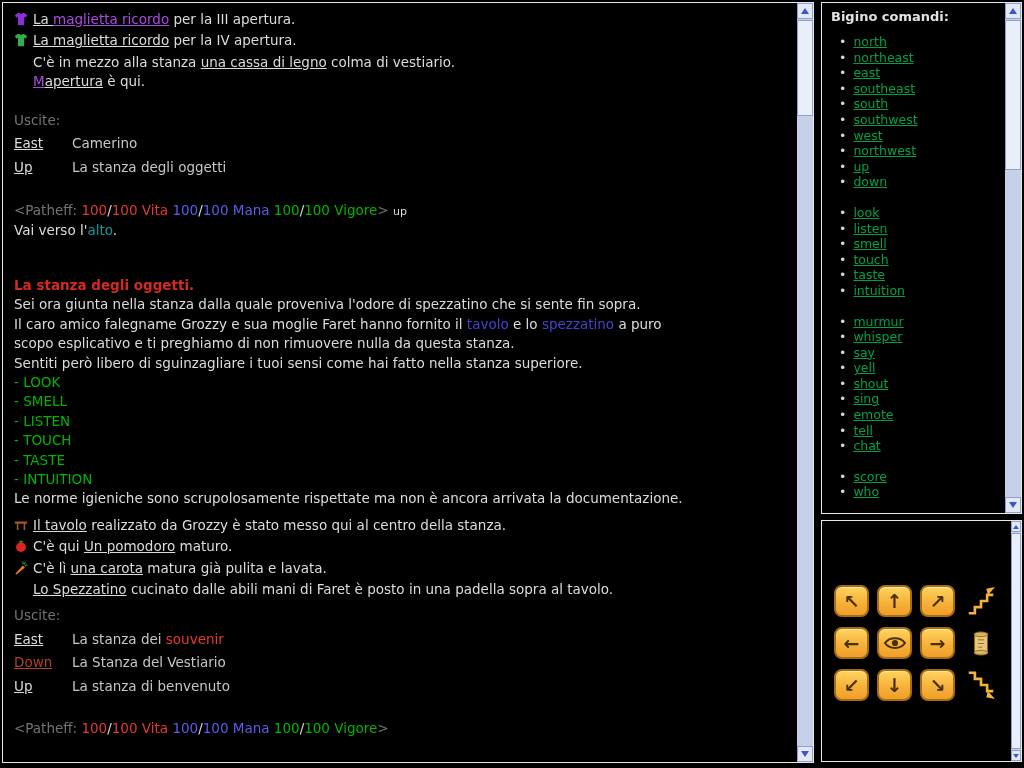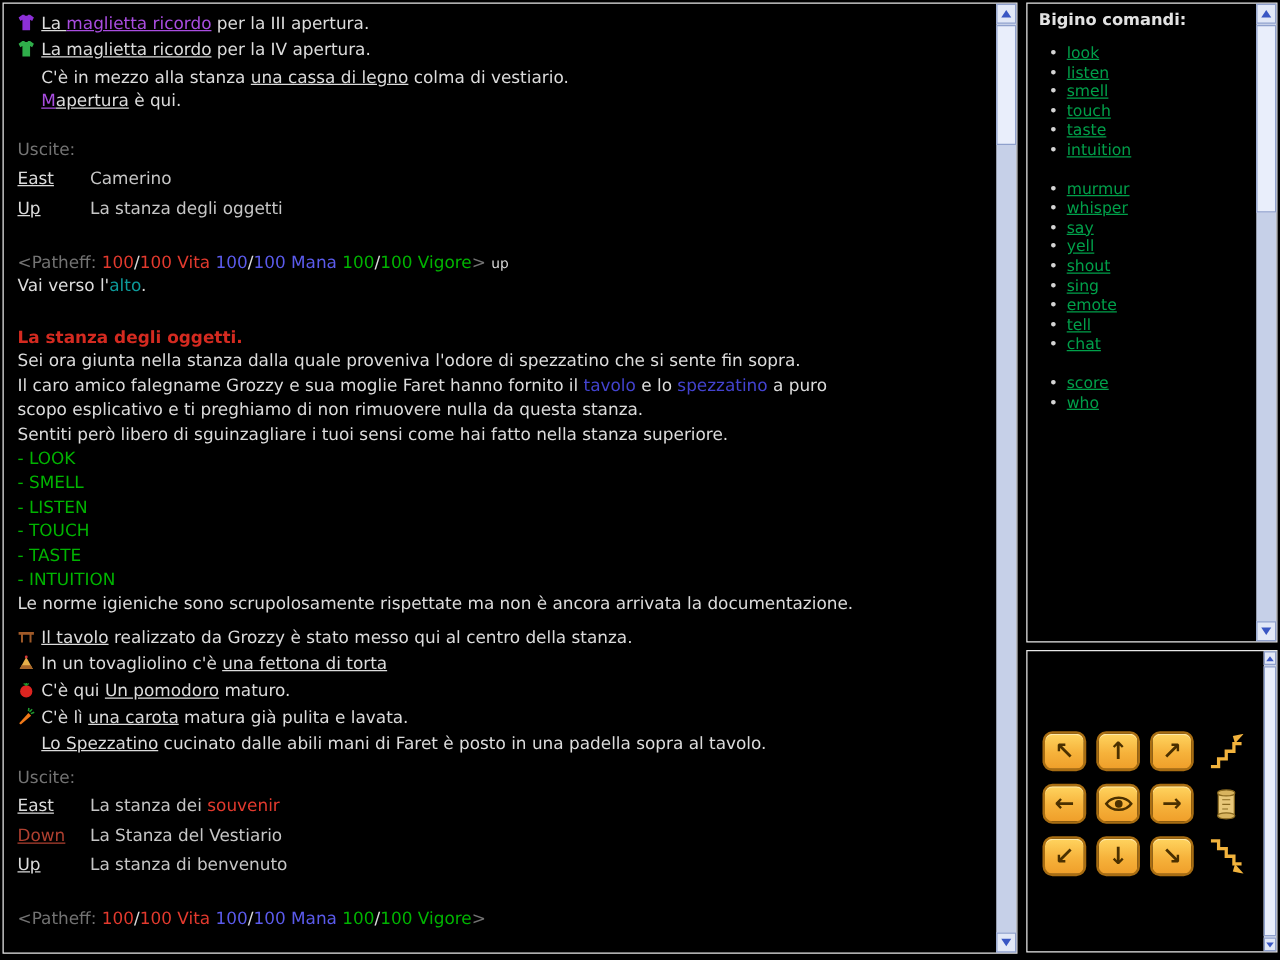--- a/index.html
+++ b/index.html
@@ -14,21 +14,21 @@
   .side-bottom{left:821px;top:520px;width:201px;height:242px;}
 
   
   .terminal{
     position:absolute;left:0;top:0;right:17px;bottom:0;overflow:hidden;
     padding:7px 22px 0 11px;color:#dcdcdc;font-size:13.5px;
   }
   .tline{line-height:19.4px;min-height:19.4px;white-space:pre-wrap;}
   .tline.exit{margin:4px 0;}
   .tline.gap{margin-top:7px;}
-  .tline.roomtitle{margin-top:2px;font-weight:bold;}
+  .tline.roomtitle{margin-top:16px;font-weight:bold;}
   .tline.ind{padding-left:19px;}
   .licon{display:inline-block;width:19px;vertical-align:-2px;}
   .u{text-decoration:underline;}
   .sm{font-size:11px;}
   .c-purple{color:#a94de0;}
   .c-red{color:#e33a2e;}
   .c-darkred{color:#b04030;}
   .c-blue{color:#5b5bec;}
   .c-linkblue{color:#4343cf;}
   .c-green{color:#00b400;}
@@ -101,25 +101,20 @@
       <div class="tline"><span class="c-green">- SMELL</span></div>
       <div class="tline"><span class="c-green">- LISTEN</span></div>
       <div class="tline"><span class="c-green">- TOUCH</span></div>
       <div class="tline"><span class="c-green">- TASTE</span></div>
       <div class="tline"><span class="c-green">- INTUITION</span></div>
       <div class="tline"><span class="">Le norme igieniche sono scrupolosamente rispettate ma non è ancora arrivata la documentazione.</span></div>
       <div class="tline gap"><span class="licon"><svg width="14" height="14" viewBox="0 0 16 16">
             <path fill="#a05a28" d="M1 4 h14 v2.6 h-2.2 v7 h-1.8 v-7 H5 v7 H3.2 v-7 H1 z"></path>
           </svg></span><span class="u">Il tavolo</span><span class=""> realizzato da Grozzy è stato messo qui al centro della stanza.</span></div>
       <div class="tline"><span class="licon"><svg width="14" height="14" viewBox="0 0 16 16">
-            <path fill="#e8b04a" d="M2 14 L8 3 L14 14 z"></path>
-            <path fill="#a9672a" d="M3.8 10.5 L12.2 10.5 L14 14 L2 14 z"></path>
-            <circle cx="8" cy="3" r="1.3" fill="#d83a3a"></circle>
-          </svg></span><span class="">In un tovagliolino c'è </span><span class="u">una fettona di torta</span></div>
-      <div class="tline"><span class="licon"><svg width="14" height="14" viewBox="0 0 16 16">
             <circle cx="8" cy="9.3" r="5.6" fill="#dd2420"></circle>
             <path d="M8 4 C7 2.6 5.6 2.2 5.6 2.2 M8 4 C9 2.6 10.4 2.2 10.4 2.2 M8 4 V1.6" stroke="#1f9a2e" stroke-width="1.3" fill="none"></path>
           </svg></span><span class="">C'è qui </span><span class="u">Un pomodoro</span><span class=""> maturo.</span></div>
       <div class="tline"><span class="licon"><svg width="14" height="14" viewBox="0 0 16 16">
             <path fill="#f07818" d="M1.5 14.5 L10 5 L12.5 7.5 L3 15.5 z"></path>
             <path d="M11 4 l2.4 -2.4 M12.3 5.6 l3 -1.2 M10 3.4 l0.4 -3" stroke="#1f9a2e" stroke-width="1.4" fill="none"></path>
           </svg></span><span class="">C'è lì </span><span class="u">una carota</span><span class=""> matura già pulita e lavata.</span></div>
       <div class="tline ind"><span class="u">Lo Spezzatino</span><span class=""> cucinato dalle abili mani di Faret è posto in una padella sopra al tavolo.</span></div>
       <div class="tline gap"><span class="c-gray">Uscite:</span></div>
       <div class="tline exit"><span class="u" style="display: inline-block; width: 58px;">East</span><span class="c-desc">La stanza dei </span><span class="c-red">souvenir</span></div>
@@ -136,20 +131,32 @@
     <div class="sb-btn bottom">
         <span class="tri-down"></span>
       </div>
   </div>
 </div>
 
 <div class="panel side-top">
   <div style="position:absolute;left:0;top:0;right:17px;bottom:0;overflow:hidden;">
     <div class="side-title">Bigino comandi:</div>
     <div class="cmd-list">
+        <ul class="cmdgroup">
+          <li><a class="cmdlink">north</a></li>
+          <li><a class="cmdlink">northeast</a></li>
+          <li><a class="cmdlink">east</a></li>
+          <li><a class="cmdlink">southeast</a></li>
+          <li><a class="cmdlink">south</a></li>
+          <li><a class="cmdlink">southwest</a></li>
+          <li><a class="cmdlink">west</a></li>
+          <li><a class="cmdlink">northwest</a></li>
+          <li><a class="cmdlink">up</a></li>
+          <li><a class="cmdlink">down</a></li>
+        </ul>
         <ul class="cmdgroup">
           <li><a class="cmdlink">look</a></li>
           <li><a class="cmdlink">listen</a></li>
           <li><a class="cmdlink">smell</a></li>
           <li><a class="cmdlink">touch</a></li>
           <li><a class="cmdlink">taste</a></li>
           <li><a class="cmdlink">intuition</a></li>
         </ul>
         <ul class="cmdgroup">
           <li><a class="cmdlink">murmur</a></li>

